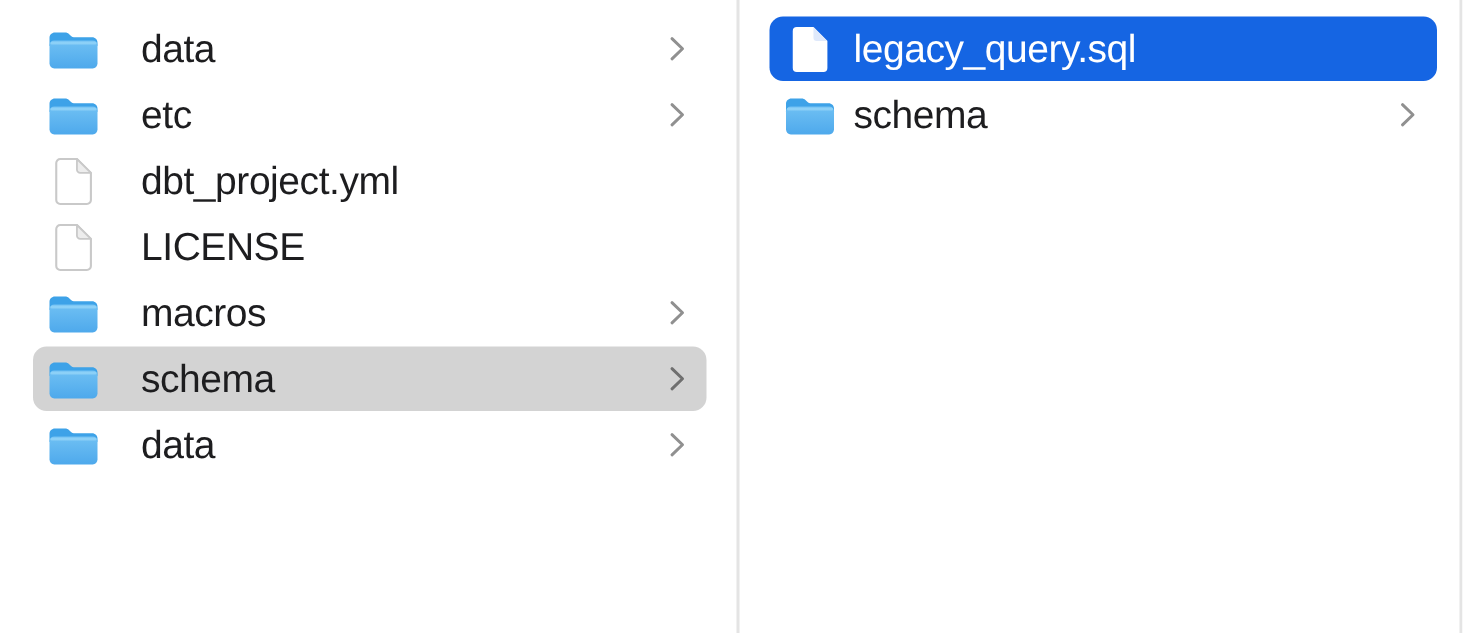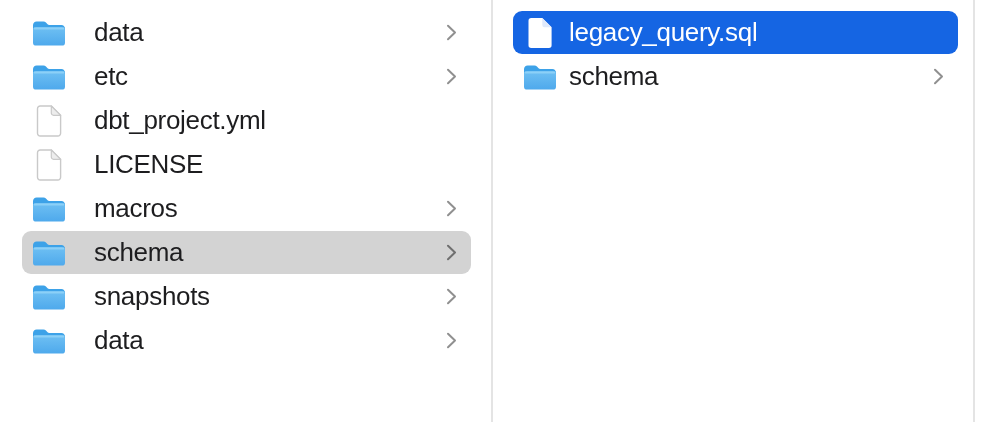--- a/index.html
+++ b/index.html
@@ -202,42 +202,20 @@
       <linearGradient id="fldg" x1="0" y1="0" x2="0" y2="1">
         <stop offset="0" stop-color="#6fc0f3"></stop>
         <stop offset="1" stop-color="#4ea9ec"></stop>
       </linearGradient>
     </defs>
     <path d="M1 6.2 C1 4.2 2.6 2.6 4.6 2.6 h6.9 c0.9 0 1.8 0.35 2.45 1 l1.6 1.6 c0.45 0.45 1.05 0.7 1.7 0.7 h12.15 c2 0 3.6 1.6 3.6 3.6 v2 H1 Z" fill="#3da2e8"></path>
     <rect x="1" y="8" width="32" height="18.6" rx="3.2" fill="url(#fldg)"></rect>
     <rect x="1.6" y="8.6" width="30.8" height="2" rx="1" fill="#92d3f8" opacity="0.85"></rect>
   </svg>
 </span>
-        <span class="label">snapshots</span>
-        <span class="spacer"></span>
-        <span class="chev">
-  <svg width="11" height="17" viewBox="0 0 11 17" xmlns="http://www.w3.org/2000/svg">
-    <path d="M2 1.8 L9 8.5 L2 15.2" fill="none" stroke="#909090" stroke-width="2" stroke-linecap="round" stroke-linejoin="round"></path>
-  </svg>
-</span>
-      </div>
-      <div class="row">
-        <span class="icon-slot">
-  <svg width="34" height="28" viewBox="0 0 34 28" xmlns="http://www.w3.org/2000/svg">
-    <defs>
-      <linearGradient id="fldg" x1="0" y1="0" x2="0" y2="1">
-        <stop offset="0" stop-color="#6fc0f3"></stop>
-        <stop offset="1" stop-color="#4ea9ec"></stop>
-      </linearGradient>
-    </defs>
-    <path d="M1 6.2 C1 4.2 2.6 2.6 4.6 2.6 h6.9 c0.9 0 1.8 0.35 2.45 1 l1.6 1.6 c0.45 0.45 1.05 0.7 1.7 0.7 h12.15 c2 0 3.6 1.6 3.6 3.6 v2 H1 Z" fill="#3da2e8"></path>
-    <rect x="1" y="8" width="32" height="18.6" rx="3.2" fill="url(#fldg)"></rect>
-    <rect x="1.6" y="8.6" width="30.8" height="2" rx="1" fill="#92d3f8" opacity="0.85"></rect>
-  </svg>
-</span>
         <span class="label">data</span>
         <span class="spacer"></span>
         <span class="chev">
   <svg width="11" height="17" viewBox="0 0 11 17" xmlns="http://www.w3.org/2000/svg">
     <path d="M2 1.8 L9 8.5 L2 15.2" fill="none" stroke="#909090" stroke-width="2" stroke-linecap="round" stroke-linejoin="round"></path>
   </svg>
 </span>
       </div>
     </div>
   <div class="vdivider"></div>

